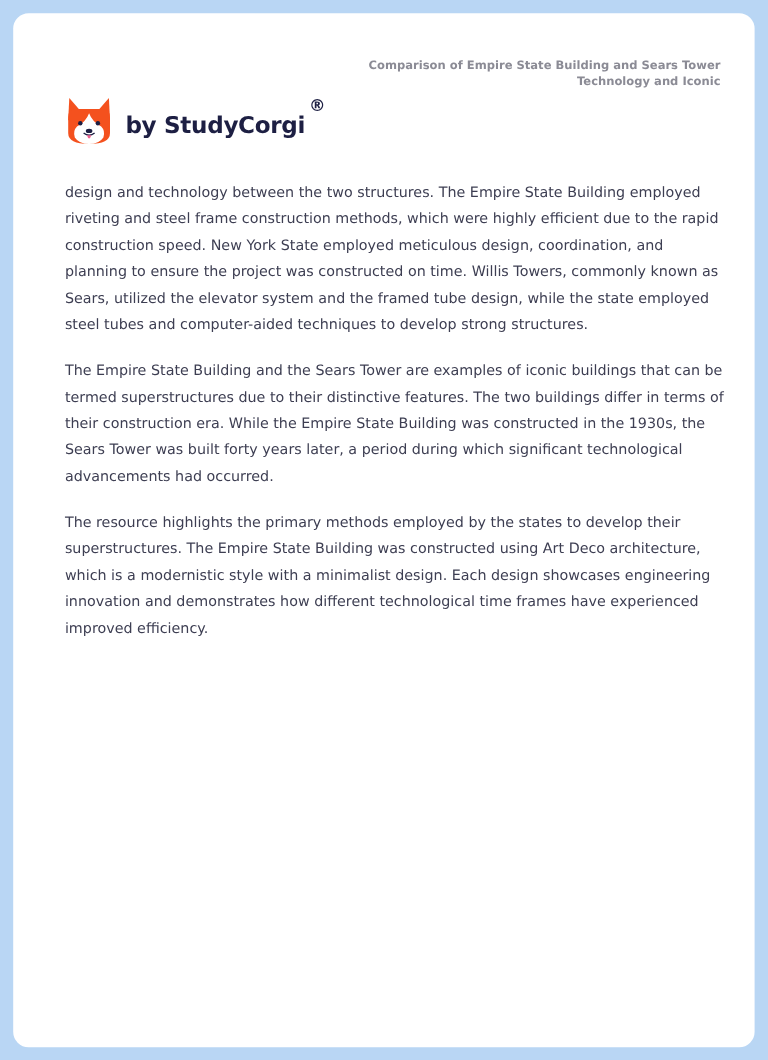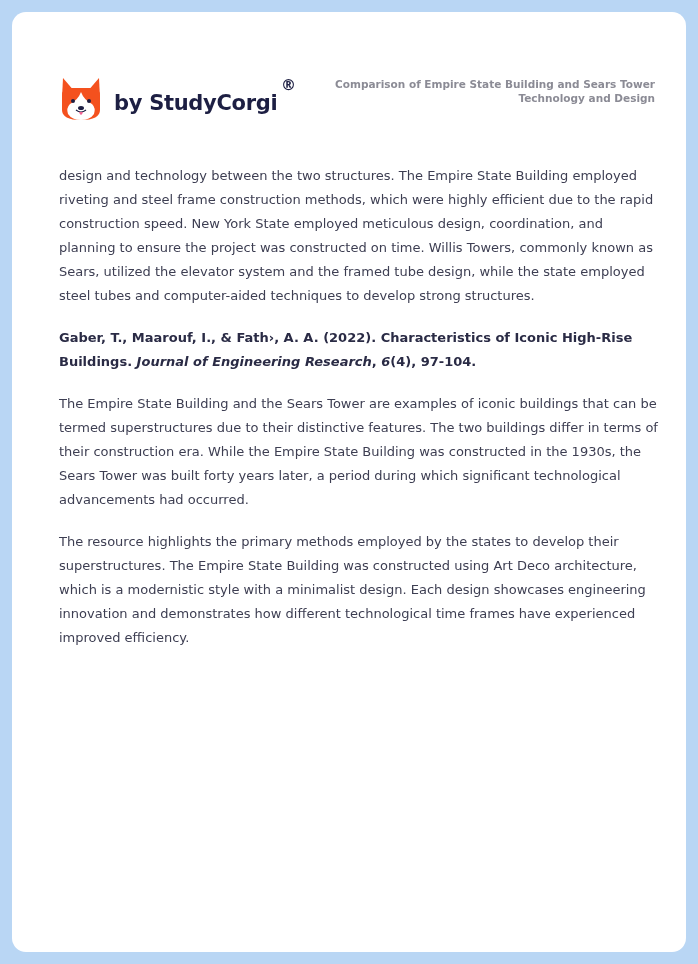--- a/index.html
+++ b/index.html
@@ -20,21 +20,21 @@
     }
     .header {
       position: absolute;
       left: 0; top: 0;
       width: 674px;
       height: 150px;
     }
     .logo {
       position: absolute;
       left: 48px;
-      top: 64px;
+      top: 75px;
       display: flex;
       align-items: center;
     }
     .logo-icon {
       width: 42px;
       height: 46px;
       display: block;
     }
     .logo-text {
       margin-left: 12px;
@@ -51,21 +51,21 @@
       left: 221px;
       top: 0px;
       font-family: "DejaVu Sans", sans-serif;
       font-size: 15px;
       font-weight: bold;
       color: #1d1f43;
     }
     .meta {
       position: absolute;
       right: 31px;
-      top: 65px;
+      top: 41px;
       width: 380px;
       text-align: right;
       font-family: "DejaVu Sans", sans-serif;
     }
     .meta-title {
       font-size: 10.5px;
       font-weight: bold;
       color: #8b8b95;
       line-height: 14px;
     }
@@ -119,24 +119,23 @@
         <path d="M16 34 Q21 38 26 34" stroke="#1d1f43" stroke-width="1.2" fill="none"></path>
         <path d="M19 36 Q21 42 23 36 Z" fill="#f06292"></path>
       </svg>
       <span class="logo-text">by StudyCorgi</span>
       <span class="logo-reg">®</span>
     </div>
 
     <div class="meta">
       <div class="meta-title">
         <span>Comparison of Empire State Building and Sears Tower</span><br>
-        <span>Technology and Design</span>
+        <span>Technology and Iconic</span>
       </div>
     </div>
   </div>
 
   <div class="content">
     <p>design and technology between the two structures. The Empire State Building employed riveting and steel frame construction methods, which were highly efficient due to the rapid construction speed. New York State employed meticulous design, coordination, and planning to ensure the project was constructed on time. Willis Towers, commonly known as Sears, utilized the elevator system and the framed tube design, while the state employed steel tubes and computer-aided techniques to develop strong structures.</p>
-    <p class="ref"><span>Gaber, T., Maarouf, I., &amp; Fath›, A. A. (2022). Characteristics of Iconic High-Rise Buildings. </span><i>Journal of Engineering Research</i><span>, </span><i>6</i><span>(4), 97-104.</span></p>
     <p>The Empire State Building and the Sears Tower are examples of iconic buildings that can be termed superstructures due to their distinctive features. The two buildings differ in terms of their construction era. While the Empire State Building was constructed in the 1930s, the Sears Tower was built forty years later, a period during which significant technological advancements had occurred.</p>
     <p>The resource highlights the primary methods employed by the states to develop their superstructures. The Empire State Building was constructed using Art Deco architecture, which is a modernistic style with a minimalist design. Each design showcases engineering innovation and demonstrates how different technological time frames have experienced improved efficiency.</p>
   </div>
 </div>
 
 </body></html>

